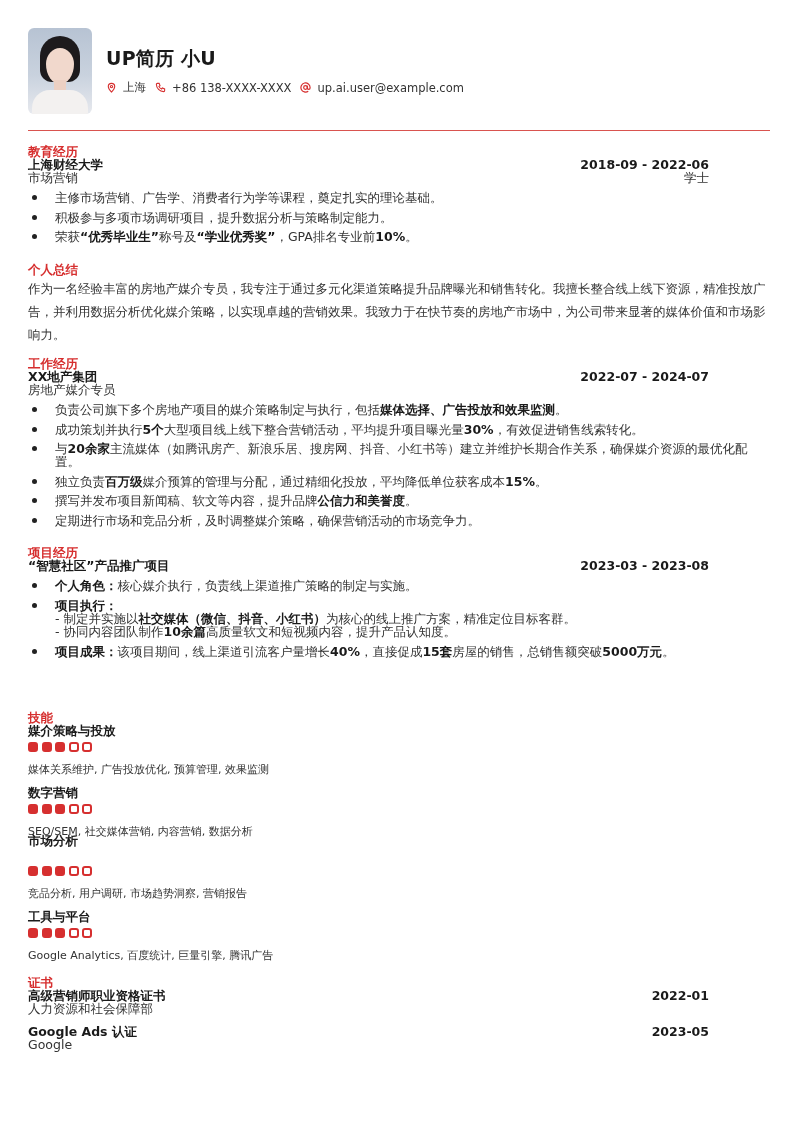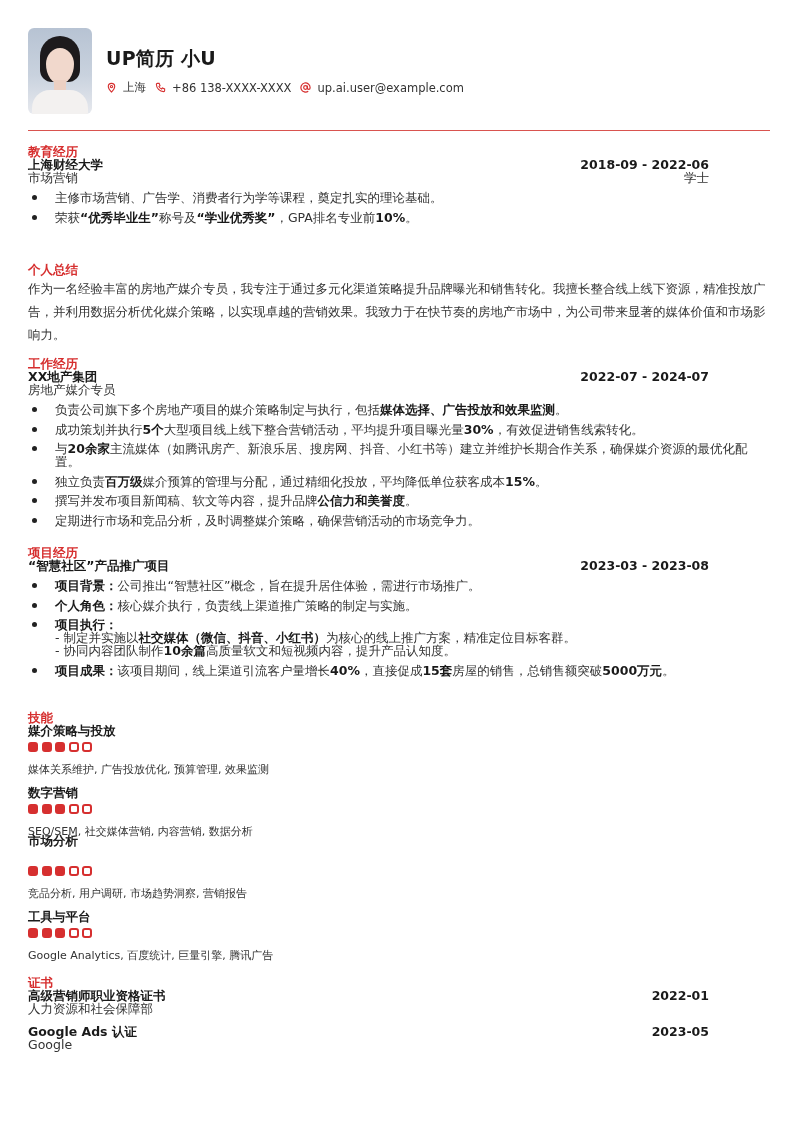--- a/index.html
+++ b/index.html
@@ -129,20 +129,21 @@
   </div>
   <div class="divider"></div>
 
   <div class="section-title" style="top:144px">教育经历</div>
   <div class="row-title" style="top:157px">上海财经大学</div>
   <div class="row-date" style="top:157px">2018-09 - 2022-06</div>
   <div class="row-sub" style="top:170px">市场营销</div>
   <div class="row-degree" style="top:170px">学士</div>
   <ul class="bullets" style="top:191px">
       <li><span>主修市场营销、广告学、消费者行为学等课程，奠定扎实的理论基础。</span></li>
+      <li><span>积极参与多项市场调研项目，提升数据分析与策略制定能力。</span></li>
       <li><span>荣获</span><b>“优秀毕业生”</b><span>称号及</span><b>“学业优秀奖”</b><span>，GPA排名专业前</span><b>10%</b><span>。</span></li>
     </ul>
 
   <div class="section-title" style="top:262px">个人总结</div>
   <div class="summary">作为一名经验丰富的房地产媒介专员，我专注于通过多元化渠道策略提升品牌曝光和销售转化。我擅长整合线上线下资源，精准投放广告，并利用数据分析优化媒介策略，以实现卓越的营销效果。我致力于在快节奏的房地产市场中，为公司带来显著的媒体价值和市场影响力。</div>
 
   <div class="section-title" style="top:356px">工作经历</div>
   <div class="row-title" style="top:369px">XX地产集团</div>
   <div class="row-date" style="top:369px">2022-07 - 2024-07</div>
   <div class="row-sub" style="top:382px">房地产媒介专员</div>
@@ -152,21 +153,20 @@
       <li><span>与</span><b>20余家</b><span>主流媒体（如腾讯房产、新浪乐居、搜房网、抖音、小红书等）建立并维护长期合作关系，确保媒介资源的最优化配置。</span></li>
       <li><span>独立负责</span><b>百万级</b><span>媒介预算的管理与分配，通过精细化投放，平均降低单位获客成本</span><b>15%</b><span>。</span></li>
       <li><span>撰写并发布项目新闻稿、软文等内容，提升品牌</span><b>公信力和美誉度</b><span>。</span></li>
       <li><span>定期进行市场和竞品分析，及时调整媒介策略，确保营销活动的市场竞争力。</span></li>
     </ul>
 
   <div class="section-title" style="top:545px">项目经历</div>
   <div class="row-title" style="top:558px">“智慧社区”产品推广项目</div>
   <div class="row-date" style="top:558px">2023-03 - 2023-08</div>
   <ul class="bullets" style="top:579px">
-      <li><b>项目背景：</b><span>公司推出“智慧社区”概念，旨在提升居住体验，需进行市场推广。</span></li>
       <li><b>个人角色：</b><span>核心媒介执行，负责线上渠道推广策略的制定与实施。</span></li>
       <li style="margin-bottom: 7px;"><b>项目执行：</b><span class="sub"><span>- 制定并实施以</span><b>社交媒体（微信、抖音、小红书）</b><span>为核心的线上推广方案，精准定位目标客群。</span></span><span class="sub"><span>- 协同内容团队制作</span><b>10余篇</b><span>高质量软文和短视频内容，提升产品认知度。</span></span></li>
       <li><b>项目成果：</b><span>该项目期间，线上渠道引流客户量增长</span><b>40%</b><span>，直接促成</span><b>15套</b><span>房屋的销售，总销售额突破</span><b>5000万元</b><span>。</span></li>
     </ul>
 
   <div class="section-title" style="top:710px">技能</div>
   <div id="skills-container">
       <div class="skill-name" style="top: 723px;">媒介策略与投放</div>
       <div class="dots" style="top: 742px;">
         <span class="dot"></span>

